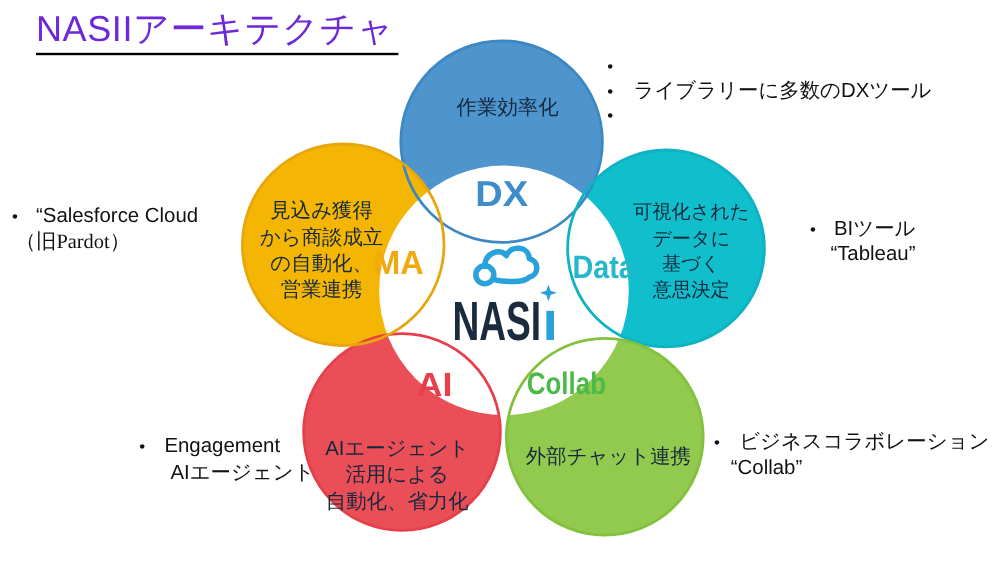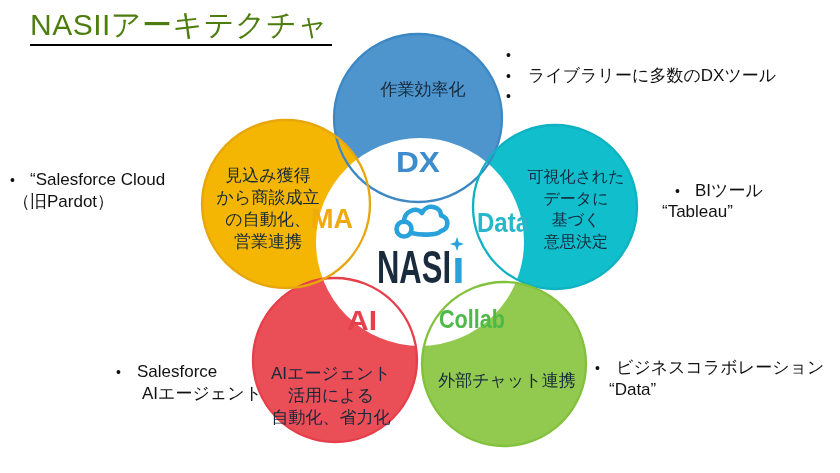--- a/index.html
+++ b/index.html
@@ -3,21 +3,21 @@
 <meta charset="utf-8">
 <style>
   html,body { margin:0; padding:0; background:#fff; }
   .stage {
     position:relative; width:840px; height:473px; background:#ffffff;
     font-family:"Liberation Sans","DejaVu Sans",sans-serif; color:#111;
     overflow:hidden;
   }
   .title {
     position:absolute; left:30px; top:8px; margin:0;
-    font-size:30px; font-weight:500; letter-spacing:.5px; color:#4d7c0f;
+    font-size:30px; font-weight:500; letter-spacing:.5px; color:#6d28d9;
     border-bottom:2.5px solid #000; padding:0 3px 1px 0; line-height:1.15;
     white-space:nowrap;
   }
   svg.venn { position:absolute; left:0; top:0; }
   .ctext { font-size:17px; font-weight:500; fill:#15283C; text-anchor:middle; }
   .ctext.small { font-size:16px; }
   .clabel { font-weight:bold; text-anchor:middle; }
   .logo-text { font-weight:bold; letter-spacing:0; }
   .note { position:absolute; font-size:17px; color:#111; }
   .nrow { display:flex; align-items:flex-start; white-space:nowrap; }
@@ -102,40 +102,40 @@
     <div class="nrow">
       <span class="bullet" style="width:8px; margin-right:14px;">•</span>
     </div>
   </div>
 
   <div class="note lh22" style="left:8px; top:169px;">
     <div class="nrow">
       <span class="bullet" style="width:8px; margin-left:2px; margin-right:12px;">•</span>
       <span>“Salesforce Cloud</span>
     </div>
-    <div style="margin-left:5px;">（旧Pardot）</div>
+    <div style="margin-left:5px;font-family:Liberation Serif, serif;">（旧Pardot）</div>
   </div>
 
   <div class="note lh21" style="left:662px; top:181px;">
     <div class="nrow">
       <span class="bullet" style="width:8px; margin-left:13px; margin-right:12px;">•</span>
       <span>BIツール</span>
     </div>
-    <div style="margin-left:0;">“Tableau”</div>
+    <div style="margin-left:0;text-align:right;">“Tableau”</div>
   </div>
 
   <div class="note lh22" style="left:112px; top:361px;">
     <div class="nrow">
       <span class="bullet" style="width:8px; margin-left:4px; margin-right:13px;">•</span>
-      <span>Salesforce</span>
+      <span>Engagement</span>
     </div>
     <div style="margin-left:30px;">AIエージェント</div>
   </div>
 
   <div class="note lh22" style="left:595px; top:357px;">
     <div class="nrow">
       <span class="bullet" style="width:8px; margin-right:13px;">•</span>
       <span>ビジネスコラボレーション</span>
     </div>
-    <div style="margin-left:14px;">“Data”</div>
+    <div style="margin-left:14px;">“Collab”</div>
   </div>
 
 </div>
 
 </body></html>

